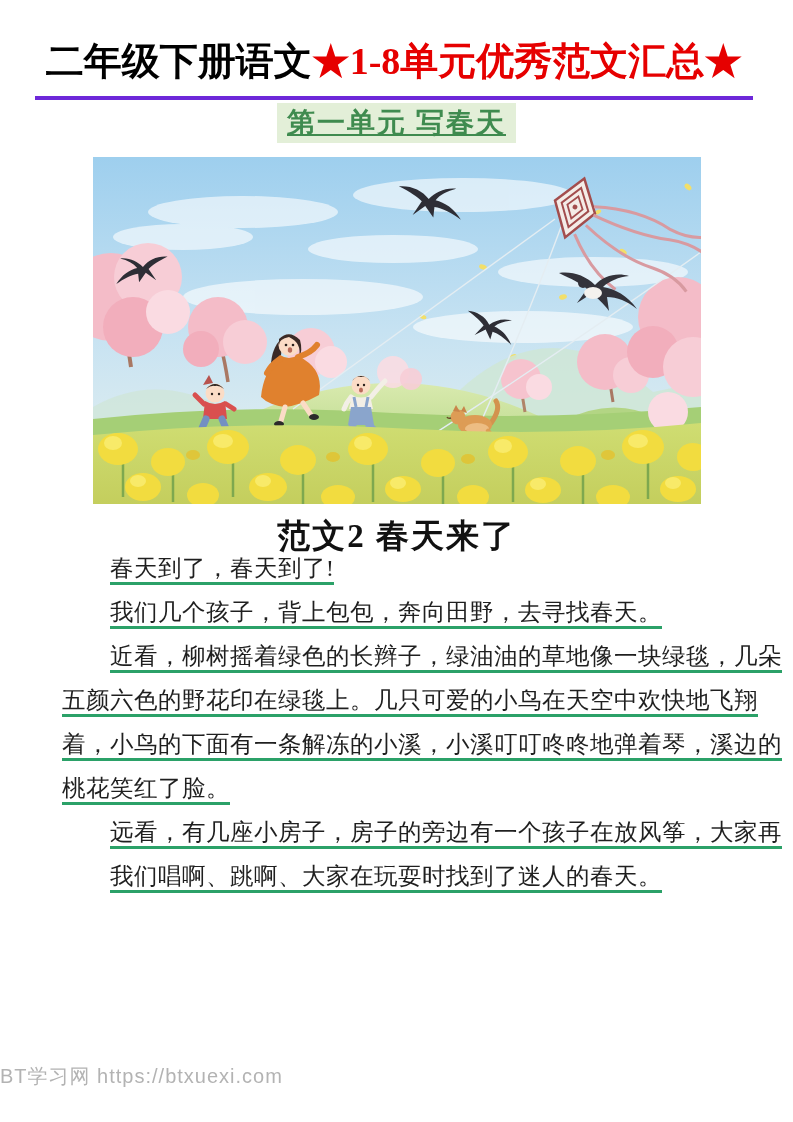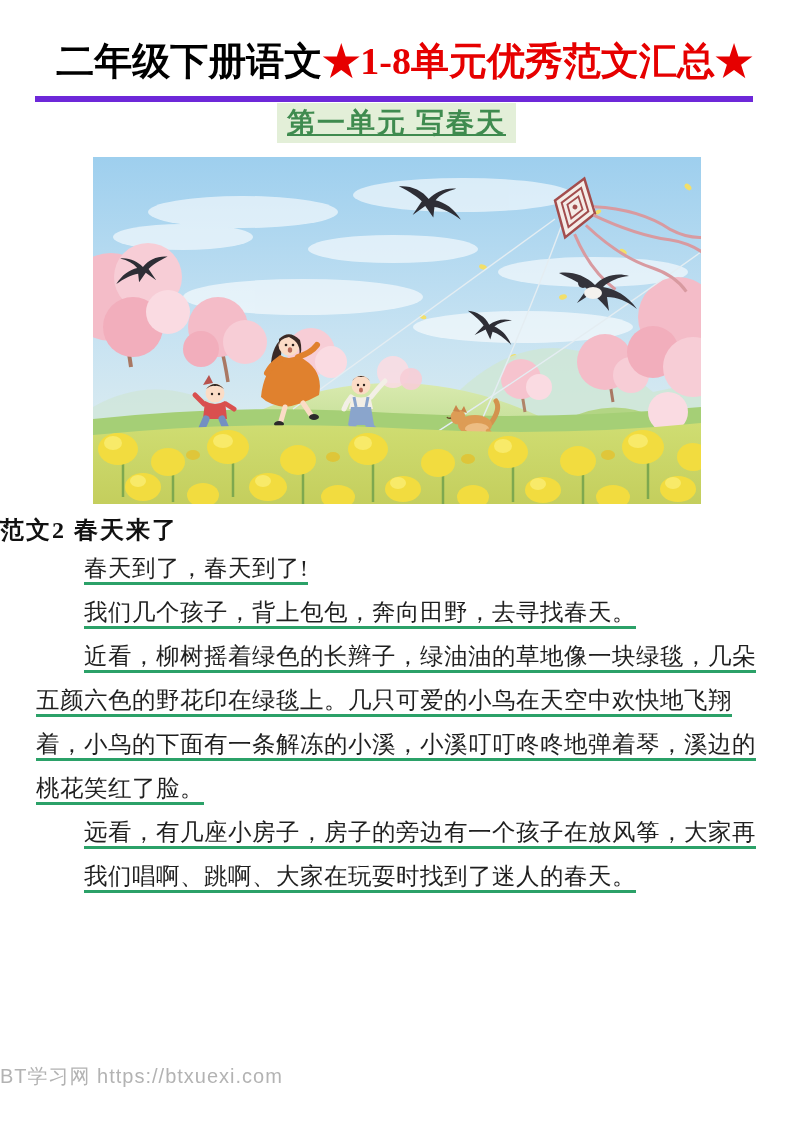--- a/index.html
+++ b/index.html
@@ -1,36 +1,36 @@
 <!DOCTYPE html>
 <html><head>
 <meta charset="utf-8">
 <style>
   html,body{margin:0;padding:0;background:#ffffff;}
   .page{position:relative;width:793px;height:1122px;background:#ffffff;overflow:hidden;
         font-family:"Liberation Serif","DejaVu Serif",serif;}
   
-  .title-wrap{position:absolute;left:35px;top:36px;width:718px;text-align:right;
-              border-bottom:6px solid #6d28d9;padding-bottom:9px;white-space:nowrap;}
+  .title-wrap{position:absolute;left:35px;top:36px;width:718px;text-align:center;
+              border-bottom:4px solid #6d28d9;padding-bottom:9px;white-space:nowrap;}
   .title-black{font-size:38px;font-weight:bold;color:#000;}
   .title-red{font-size:38px;font-weight:bold;color:#e60000;}
   
   .unit-row{position:absolute;left:0;top:103px;width:793px;text-align:center;}
   .unit-heading{display:inline-block;font-size:28px;font-weight:bold;color:#3f8b4f;
                 background:#e3efd8;padding:1px 10px;letter-spacing:2px;text-decoration:underline;}
   
   .illustration{position:absolute;left:93px;top:157px;width:608px;height:347px;}
   .illustration svg{display:block;width:100%;height:100%;}
   
-  .section-title{position:absolute;left:0;top:514px;width:793px;text-align:left;
-                 font-size:24px;font-weight:bold;color:#111;letter-spacing:2px;}
+  .section-title{position:absolute;left:0;top:514px;width:793px;text-align:center;
+                 font-size:33px;font-weight:bold;color:#111;letter-spacing:2px;}
   
   .essay{position:absolute;left:36px;top:547px;width:722px;font-size:23.5px;color:#1f1f1f;
          letter-spacing:0.5px;}
-  .line{height:44px;line-height:42px;white-space:nowrap;}
+  .line{height:44px;line-height:42px;white-space:nowrap;margin-left:26px;}
   .line span{border-bottom:3px solid #2ba168;padding-bottom:1px;}
   .indent{padding-left:48px;}
   
   .footer{position:absolute;left:0;top:1063px;width:793px;
           font-family:"Liberation Sans","DejaVu Sans",sans-serif;
           font-size:20px;color:#b3b3b3;letter-spacing:1px;}
 </style>
 </head>
 <body>
 

